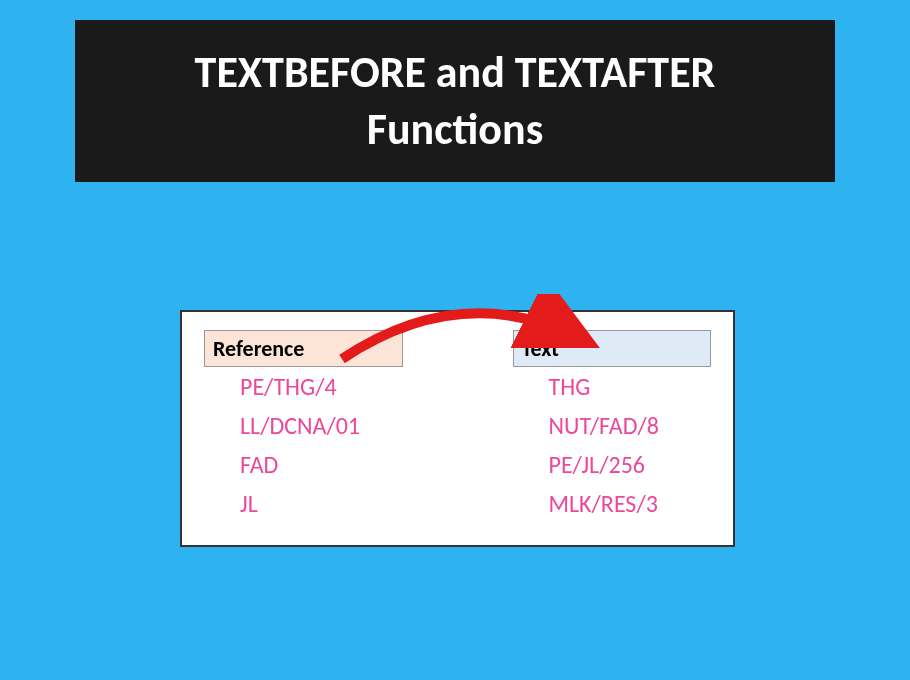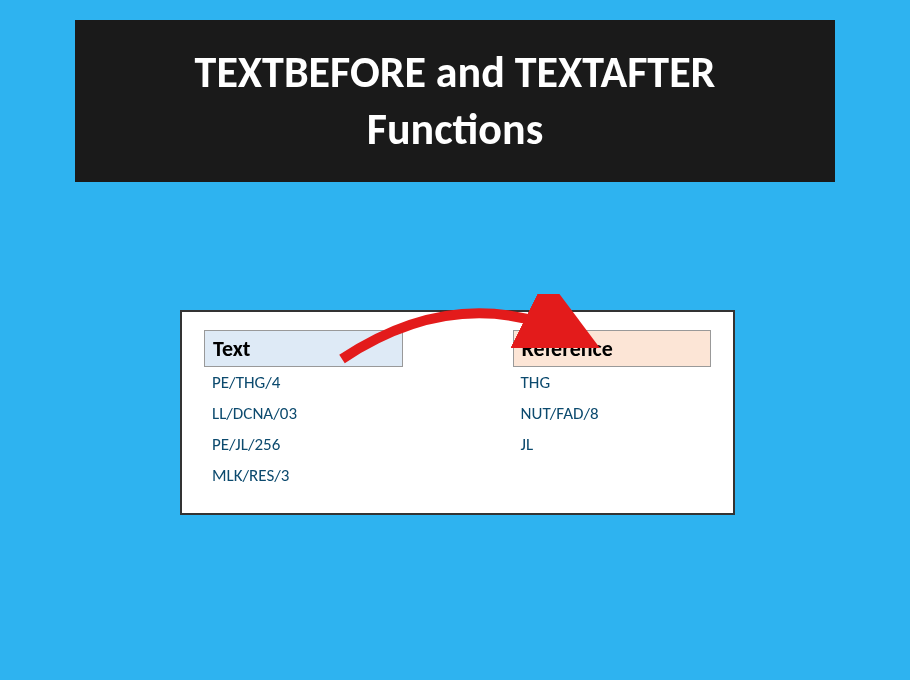--- a/index.html
+++ b/index.html
@@ -49,22 +49,23 @@
       color: #000;
     }
     .header-reference {
       background-color: #fce5d6;
     }
     .header-text {
       background-color: #deeaf6;
     }
     .data-cell {
       padding: 5px 8px 5px 8px;
-      font-size: 17px;
-      color: #0c4a6e;
+      font-size: 24px;
+      color: #ec4899;
+      margin-left: 28px;
     }
     .arrow-svg {
       position: absolute;
       top: -18px;
       left: 140px;
       width: 290px;
       height: 80px;
       pointer-events: none;
     }
   </style>
@@ -77,28 +78,29 @@
   <svg class="arrow-svg" viewBox="0 0 290 80">
     <defs>
       <marker id="arrowhead" markerWidth="8" markerHeight="8" refX="6" refY="4" orient="auto">
         <polygon points="0 0, 8 4, 0 8" fill="#e31b1b"></polygon>
       </marker>
     </defs>
     <path d="M 20 65 Q 140 -15 260 45" stroke="#e31b1b" stroke-width="10" fill="none" marker-end="url(#arrowhead)"></path>
   </svg>
 
   <div class="table-grid">
+    <div class="header-cell header-reference">Reference</div>
     <div class="header-cell header-text">Text</div>
-    <div class="header-cell header-reference">Reference</div>
 
     <div class="data-cell">PE/THG/4</div>
     <div class="data-cell">THG</div>
 
-    <div class="data-cell">LL/DCNA/03</div>
+    <div class="data-cell">LL/DCNA/01</div>
 
     <div class="data-cell">NUT/FAD/8</div>
+    <div class="data-cell">FAD</div>
 
     <div class="data-cell">PE/JL/256</div>
     <div class="data-cell">JL</div>
 
     <div class="data-cell">MLK/RES/3</div>
   </div>
 </div>
 
 </body></html>

